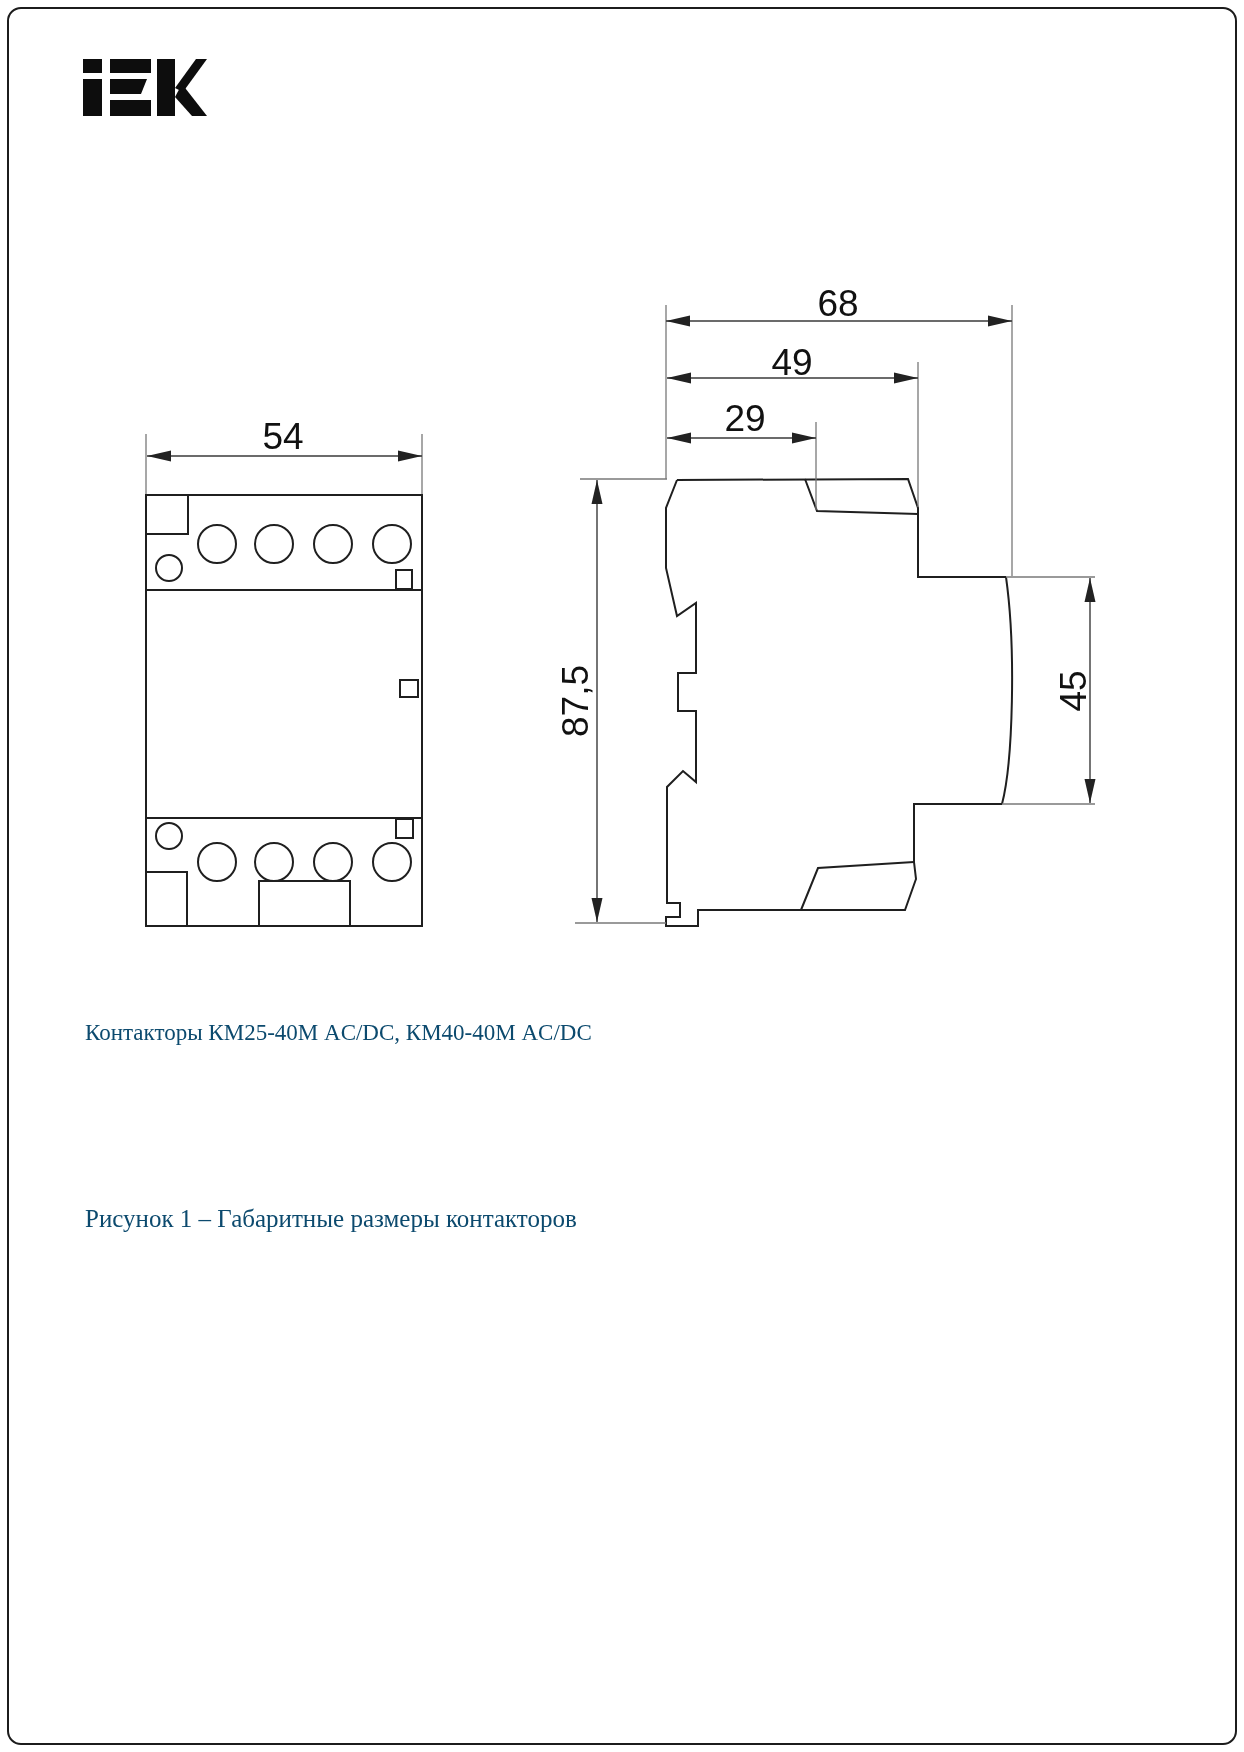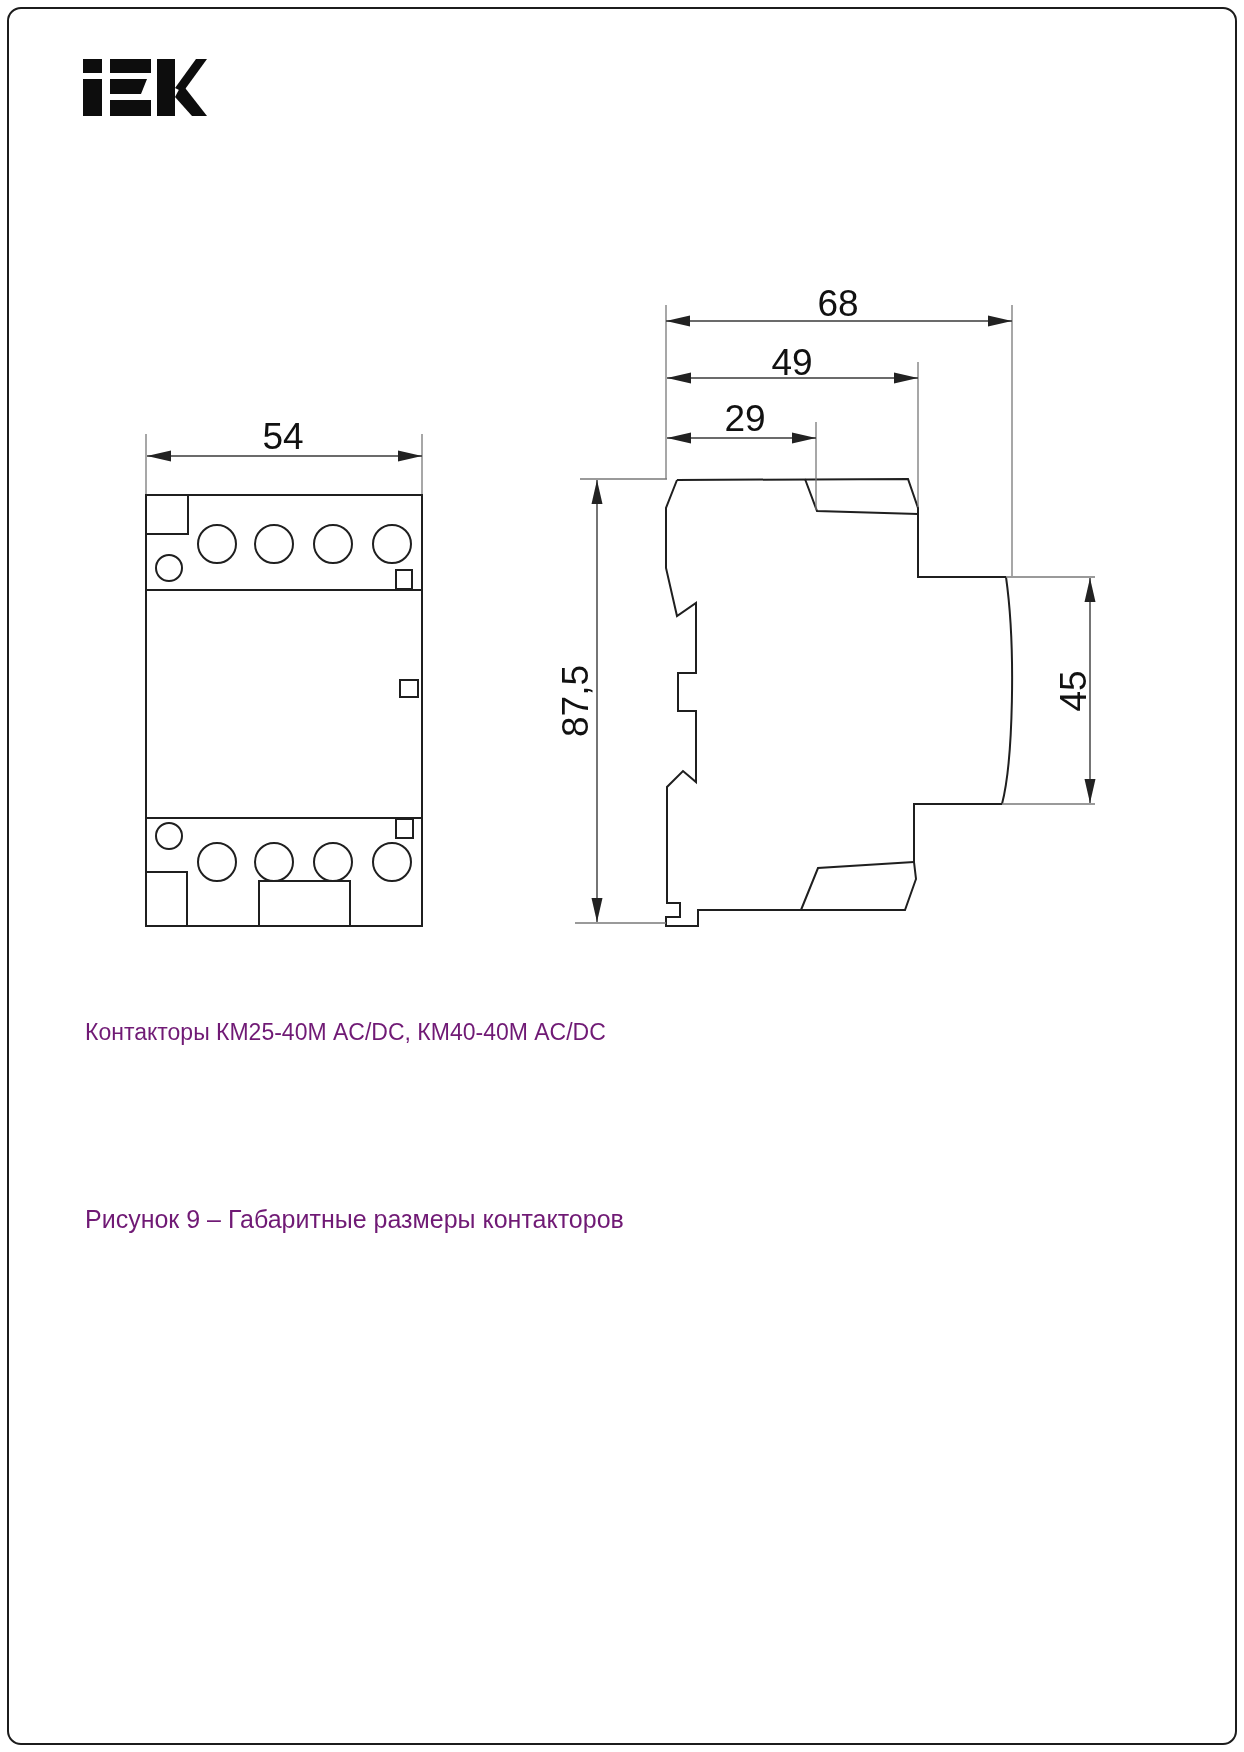--- a/index.html
+++ b/index.html
@@ -11,22 +11,22 @@
     overflow:hidden;
     margin:0 auto;
   }
   .page-border{
     position:absolute;left:7px;top:7px;right:7px;bottom:7px;
     border:2px solid #1c1c1c;border-radius:14px;
     pointer-events:none;
   }
   .drawing-svg{position:absolute;left:0;top:0;}
   .caption{
-    position:absolute;color:#701a75;
-    font-family:Liberation Sans, sans-serif;
+    position:absolute;color:#0c4a6e;
+    font-family:Liberation Serif, serif;
   }
   .caption-products{left:85px;top:1019px;font-size:23px;line-height:27px;}
   .caption-figure{left:85px;top:1205px;font-size:25px;}
   svg text{
     font-family:"Liberation Sans", sans-serif;
     fill:#111111;
   }
   .dim-text{font-size:37px;}
 </style>
 </head>
@@ -128,14 +128,14 @@
       <polygon points="1090,578 1084.5,602 1095.5,602" fill="#222222"></polygon>
       <polygon points="1090,803 1084.5,779 1095.5,779" fill="#222222"></polygon>
       <text class="dim-text" transform="translate(1086,691) rotate(-90)" text-anchor="middle">45</text>
     </g>
   </svg>
 
   <div class="caption caption-products">
     <div>Контакторы КМ25-40М AC/DC, КМ40-40М AC/DC</div>
   </div>
 
-  <div class="caption caption-figure">Рисунок 9 – Габаритные размеры контакторов</div>
+  <div class="caption caption-figure">Рисунок 1 – Габаритные размеры контакторов</div>
 </div>
 
 </body></html>

